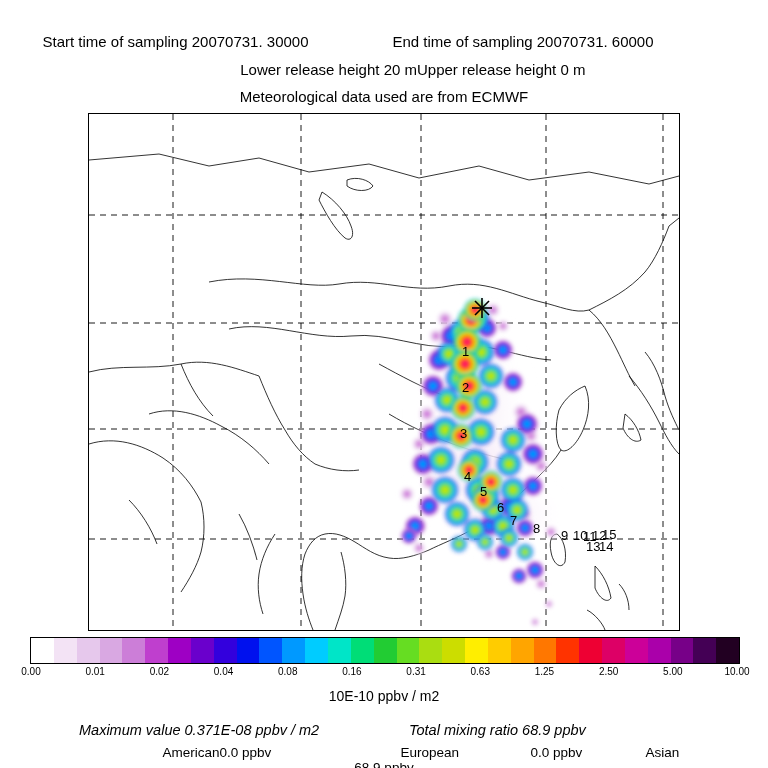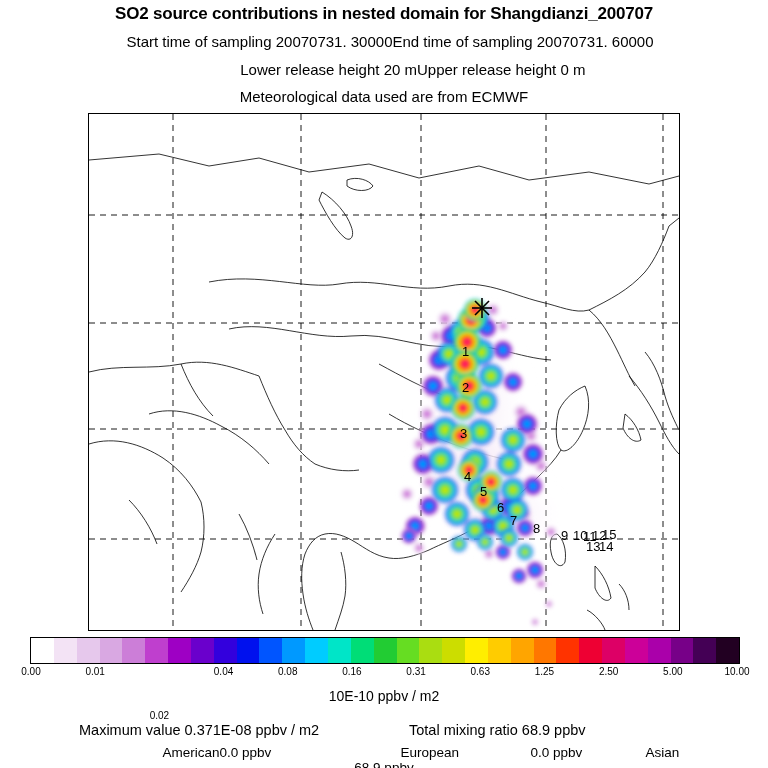--- a/index.html
+++ b/index.html
@@ -35,21 +35,21 @@
     position: absolute;
     width: 768px;
     text-align: center;
     font-size: 15px;
   }
   .title-row .col-l { display: inline-block; }
   .title-row .col-r { display: inline-block; }
   #row-time { top: 33px; }
   #row-height { top: 61px; }
   #row-met { top: 88px; }
-  #row-time .col-l { width: 350px; text-align: right; padding-left: 27px; }
+  #row-time .col-l { width: 350px; text-align: left; padding-left: 27px; }
   #row-time .col-r { width: 360px; text-align: left; }
   #row-height .col-l { width: 298px; text-align: right; padding-left: 108px; }
   #row-height .col-r { width: 340px; text-align: left; }
 
   
   #map-panel {
     position: absolute;
     left: 88px;
     top: 113px;
     width: 590px;
@@ -92,20 +92,21 @@
     font-size: 14px;
   }
 
   
   #footer-1 {
     position: absolute;
     left: 0; top: 722px;
     width: 768px;
     text-align: center;
     font-size: 14.5px;
+    font-style: italic;
   }
   #footer-2 {
     position: absolute;
     left: 0; top: 745px;
     width: 768px;
     text-align: center;
     font-size: 13.5px;
   }
   #footer-1 .seg, #footer-2 .seg { display: inline-block; }
   #f1-a { width: 330px; text-align: left; padding-left: 60px;}
@@ -119,21 +120,20 @@
     font-size: 13px;
     fill: #000;
     font-family: "Liberation Sans", sans-serif;
   }
 </style>
 </head>
 <body>
 
 <div id="root">
 
-  <div class="title-main">SO2 source contributions in nested domain for Shangdianzi_200707</div>
 
   <div class="title-row" id="row-time">
     <span class="col-l">Start time of sampling 20070731. 30000</span><span class="col-r">End time of sampling 20070731. 60000</span>
   </div>
 
   <div class="title-row" id="row-height">
     <span class="col-l">Lower release height   20 m</span><span class="col-r">Upper release height    0 m</span>
   </div>
 
   <div class="title-row" id="row-met">Meteorological data used are from ECMWF</div>
@@ -396,21 +396,21 @@
       <div class="swatch" style="background: rgb(221, 0, 102);"></div>
       <div class="swatch" style="background: rgb(204, 0, 153);"></div>
       <div class="swatch" style="background: rgb(170, 0, 170);"></div>
       <div class="swatch" style="background: rgb(119, 0, 136);"></div>
       <div class="swatch" style="background: rgb(68, 0, 85);"></div>
       <div class="swatch" style="background: rgb(34, 0, 34);"></div>
     </div>
   <div id="cb-labels">
       <span style="left: 31px;">0.00</span>
       <span style="left: 95.1818px;">0.01</span>
-      <span style="left: 159.364px; margin-top: 44px;">0.02</span>
+      <span style="left: 159.364px;">0.02</span>
       <span style="left: 223.545px;">0.04</span>
       <span style="left: 287.727px;">0.08</span>
       <span style="left: 351.909px;">0.16</span>
       <span style="left: 416.091px;">0.31</span>
       <span style="left: 480.273px;">0.63</span>
       <span style="left: 544.455px;">1.25</span>
       <span style="left: 608.636px;">2.50</span>
       <span style="left: 672.818px;">5.00</span>
       <span style="left: 737px;">10.00</span>
     </div>

